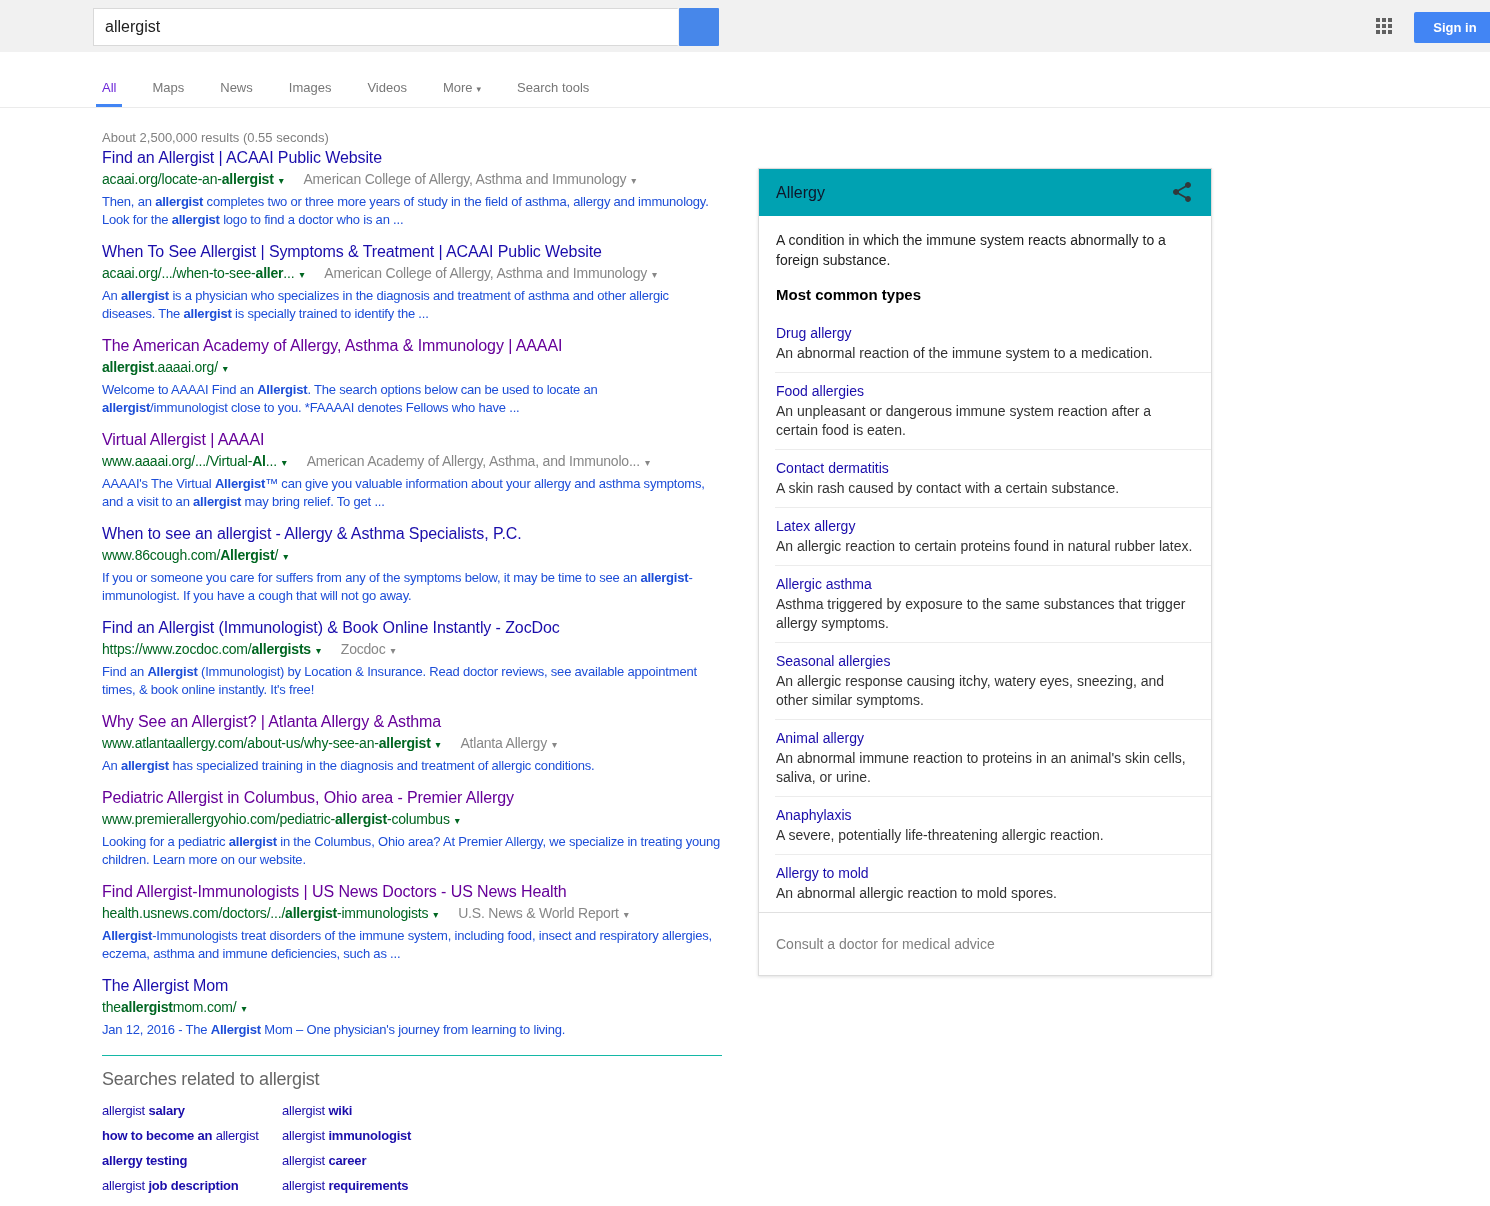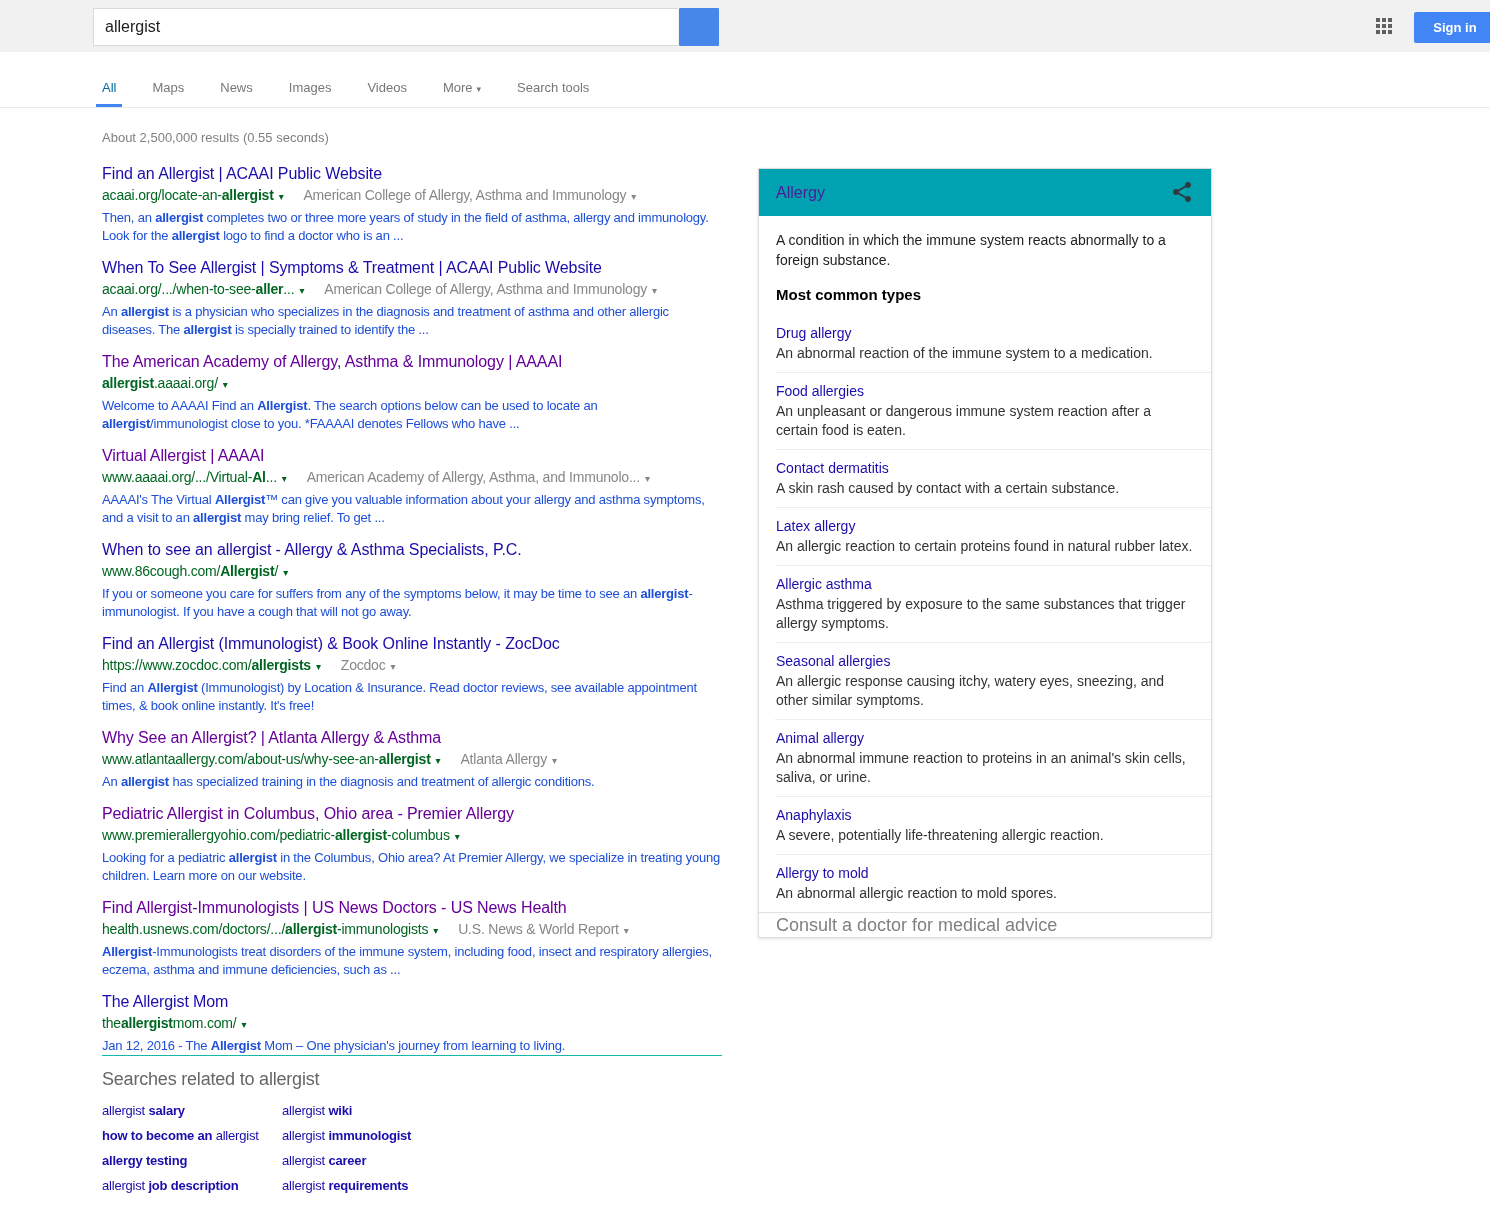--- a/index.html
+++ b/index.html
@@ -20,57 +20,57 @@
   .search-btn { position:absolute; left:679px; top:8px; width:40px; height:38px; background:#4787ea; border:none; border-radius:1px; cursor:pointer; padding:0; }
   .apps-grid { position:absolute; left:1376px; top:18px; width:16px; height:16px; display:grid; grid-template-columns:repeat(3,4px); grid-template-rows:repeat(3,4px); gap:2px; cursor:pointer; }
   .apps-grid i { background:#616161; display:block; }
   .signin-btn { position:absolute; left:1414px; top:12px; width:70px; height:29px; background:#4285f4; color:#fff; font-weight:bold; font-size:13px; border:none; border-radius:2px; cursor:pointer; font-family:"Liberation Sans",sans-serif; }
   .options-btn { position:absolute; left:1415px; top:58px; width:69px; height:27px; background:#f8f8f8; border:1px solid #d6d6d6; border-radius:2px; cursor:pointer; }
 
   
   .tabbar { position:absolute; top:52px; left:0; right:0; height:55px; background:#fff; border-bottom:1px solid #ebebeb; }
   #tabs { position:absolute; left:102px; top:0; height:55px; display:flex; }
   .tab { display:block; height:55px; padding-top:28px; box-sizing:border-box; margin-right:36px; font-size:13px; color:#777; text-decoration:none; position:relative; white-space:nowrap; }
-  .tab.active { color:#0369a1; }
+  .tab.active { color:#6d28d9; }
   .tab.active::after { content:''; position:absolute; left:-6px; right:-6px; bottom:0; height:3px; background:#4285f4; }
   .tab .dd-arrow { font-size:9px; color:#777; margin-left:4px; }
 
   .stats { position:absolute; left:102px; top:130px; font-size:13px; color:#808080; }
 
   
-  #results { position:absolute; left:102px; top:163px; width:620px; }
+  #results { position:absolute; left:102px; top:147px; width:620px; }
   .result { margin-bottom:12px; }
   .r-title { display:inline-block; font-size:16px; line-height:21px; color:#1a0dab; text-decoration:none; margin-bottom:2px; letter-spacing:-0.1px; }
   .r-title.visited { color:#609; }
   .r-urlline { font-size:14px; line-height:19px; margin-bottom:3px; white-space:nowrap; letter-spacing:-0.2px; }
   .r-url { color:#006621; text-decoration:none; }
   .dd { font-size:10px; margin-left:5px; cursor:pointer; }
   .dd.green { color:#006621; }
   .dd.gray { color:#878787; }
   .r-domain { color:#878787; margin-left:20px; }
   .r-snippet { font-size:13px; line-height:18px; color:#1d4ed8; letter-spacing:-0.2px; }
 
   
   .related { position:absolute; left:102px; top:1055px; width:620px; border-top:1px solid #14b8a6; padding-top:13px; }
   .related-title { font-size:18px; color:#666; margin-bottom:14px; letter-spacing:-0.2px; }
   #related-grid { display:grid; grid-template-columns:180px auto; row-gap:11px; }
   .rel-link { font-size:13px; line-height:14px; color:#1a0dab; text-decoration:none; letter-spacing:-0.2px; }
 
   
   .panel { position:absolute; left:758px; top:168px; width:454px; box-sizing:border-box; background:#fff; border:1px solid #dcdcdc; box-shadow:0 1px 3px rgba(0,0,0,0.12); }
   .panel-header { height:47px; background:#00a2b2; position:relative; }
-  .panel-title { position:absolute; left:17px; top:0; line-height:47px; color:#4c1d95; font-size:16px; }
+  .panel-title { position:absolute; left:17px; top:0; line-height:47px; color:#0f172a; font-size:16px; }
   .share-btn { position:absolute; right:17px; top:11px; width:24px; height:24px; background:none; border:none; padding:0; cursor:pointer; }
   .panel-desc { padding:14px 17px 4px; font-size:14px; line-height:20px; color:#222; }
   .panel-subhead { padding:12px 17px; font-size:15px; line-height:17px; font-weight:bold; color:#000; }
   .p-item { padding:9px 17px; }
   .p-link { display:inline-block; font-size:14px; line-height:17px; color:#1a0dab; text-decoration:none; margin-bottom:2px; }
   .p-desc { font-size:14px; line-height:19px; color:#333; }
   .p-divider { height:1px; background:#ececec; margin-left:16px; }
-  .panel-footer { border-top:1px solid #e0e0e0; padding:4px 17px; font-size:18px; line-height:16px; color:#808080; }
+  .panel-footer { border-top:1px solid #e0e0e0; padding:23px 17px; font-size:14px; line-height:16px; color:#808080; }
 </style>
 </head>
 <body>
 
 <div class="topbar">
   <input class="search-input" type="text" value="allergist" style="">
   <button class="search-btn"></button>
   <div class="apps-grid">
     <i></i>
       <i></i>

